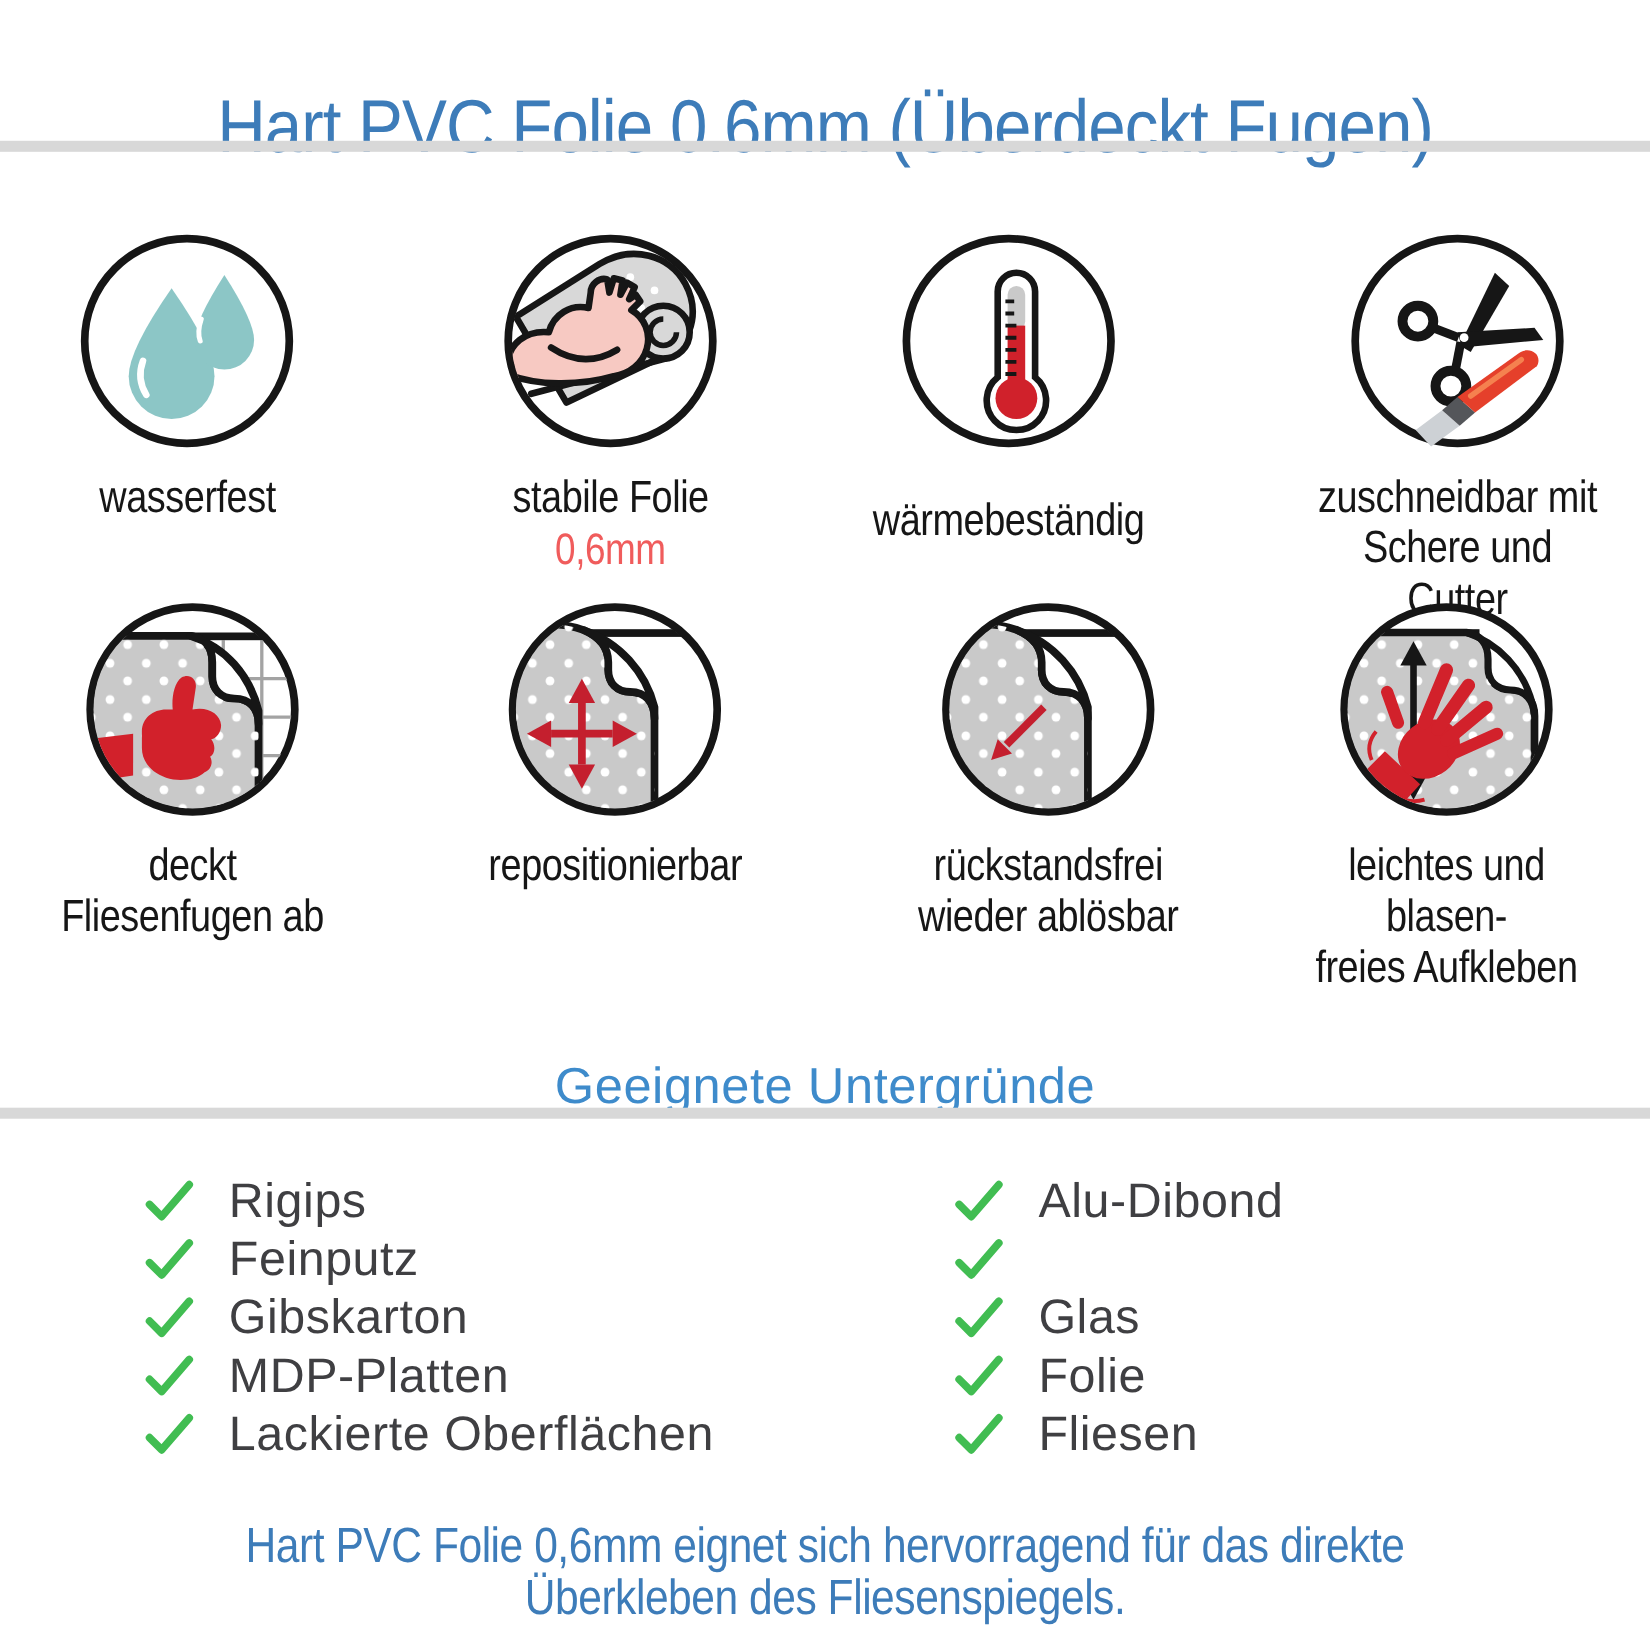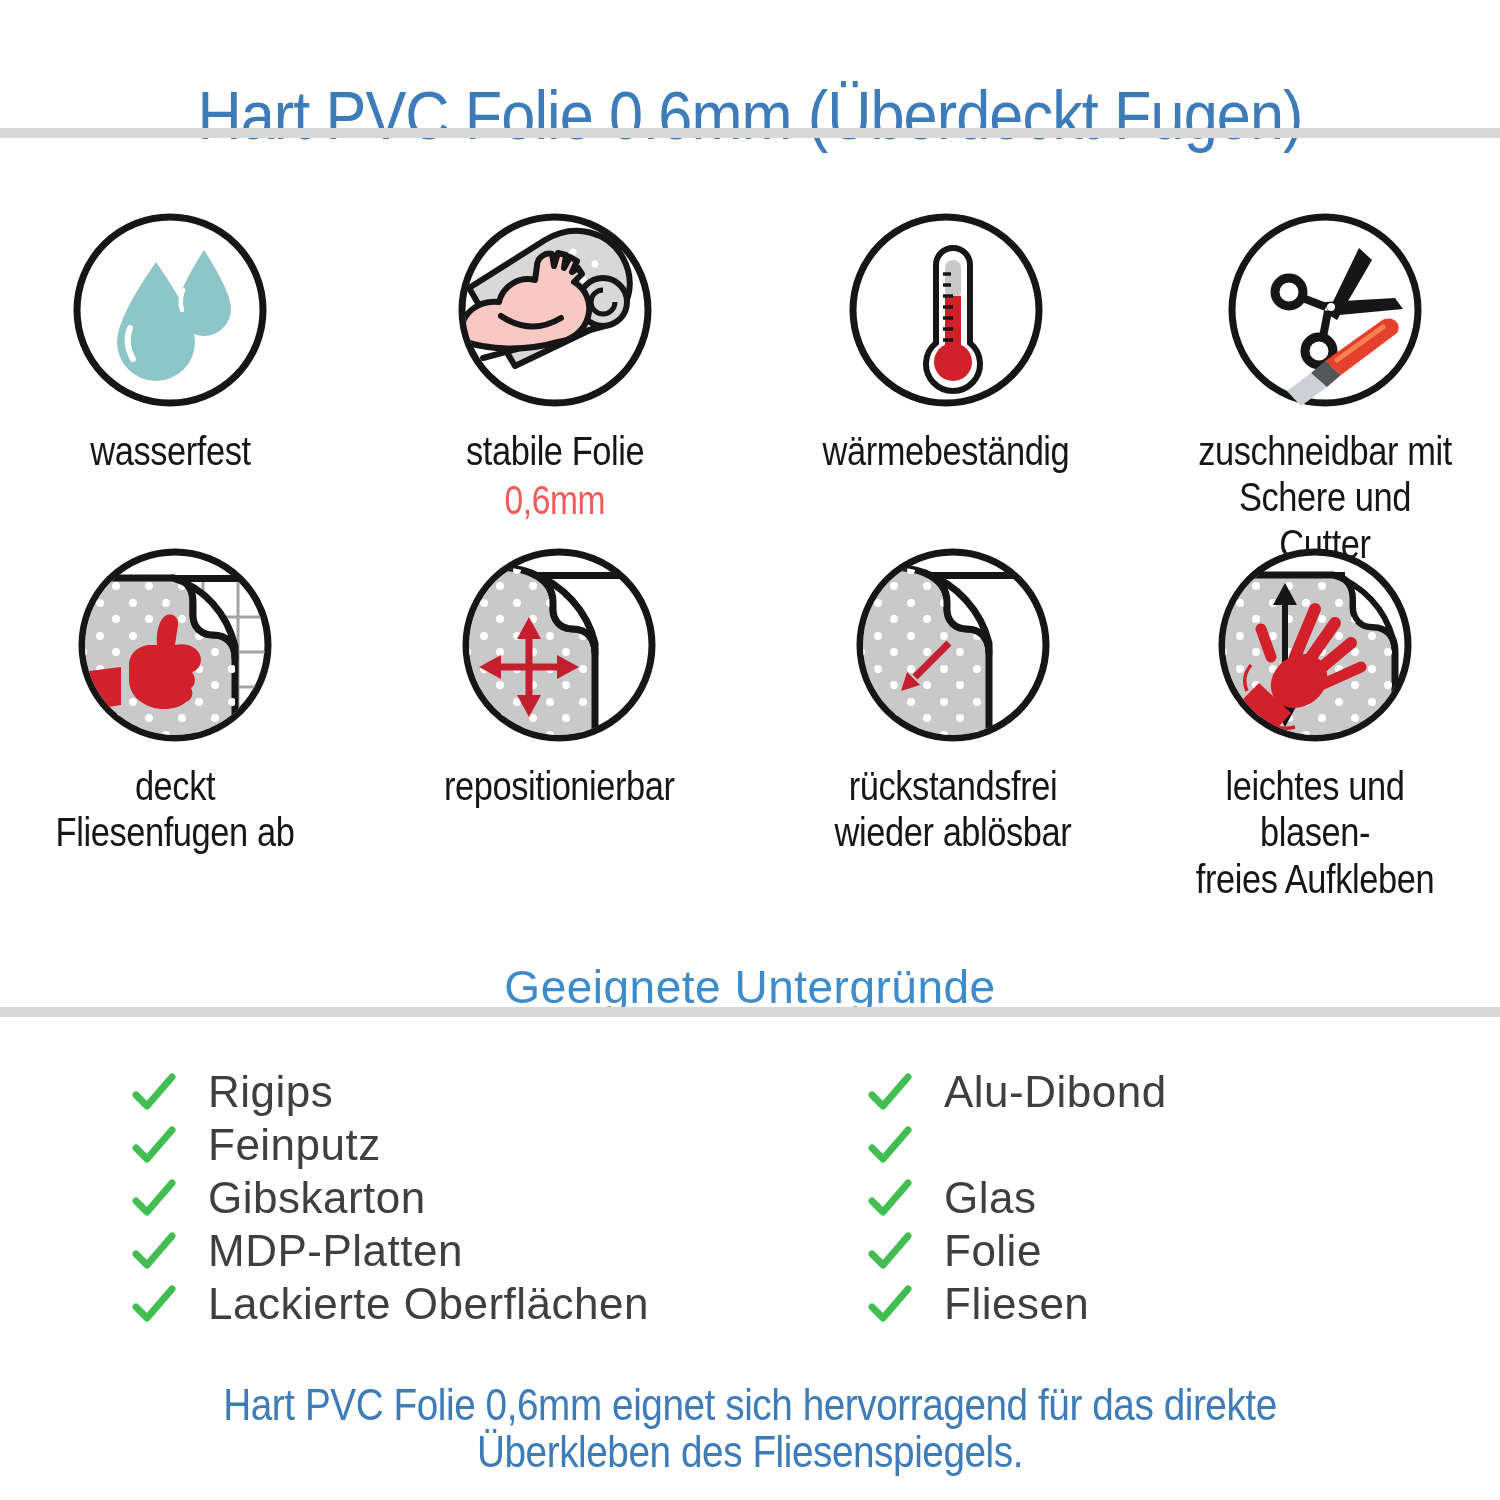--- a/index.html
+++ b/index.html
@@ -12,21 +12,21 @@
   .divider-1{top:128px;}
   .divider-2{top:1007px;}
   .feature{position:absolute;width:310px;display:flex;flex-direction:column;align-items:center;}
   .feature svg.badge{width:200px;height:200px;display:block;}
   .feature-label{margin-top:18px;font-size:41px;line-height:1.13;color:#161616;
         text-align:center;white-space:pre-line;transform:scaleX(0.84);
         transform-origin:50% 0;letter-spacing:-0.5px;}
   .feature-sublabel{margin-top:4px;font-size:40px;color:#f05c5c;text-align:center;
         transform:scaleX(0.84);transform-origin:50% 0;letter-spacing:-0.5px;}
   .r1{top:210px;align-items:center;} .r2{top:545px;}
-  .c1r1{left:15px;} .c2r1{left:400px;} .c3r1{left:791px;} .c4r1{left:1170px;}
+  .c1r1{left:15px;} .c2r1{left:400px;} .c3r1{left:762px;gap:21px;} .c4r1{left:1170px;}
   .c1r2{left:20px;} .c2r2{left:404px;} .c3r2{left:798px;} .c4r2{left:1160px;}
   .section-title{position:absolute;top:922px;left:0;width:1500px;text-align:center;
         font-size:46px;font-weight:400;color:#3e8bcb;letter-spacing:0.5px;}
   .checklist{position:absolute;top:1070px;left:0;width:1500px;display:flex;
         padding-left:130px;box-sizing:border-box;}
   .check-col{display:flex;flex-direction:column;}
   .col-left{width:600px;}
   .col-right{margin-left:136px;}
   .check-item{display:flex;align-items:center;gap:30px;height:44px;margin-bottom:9px;
         font-size:44px;color:#3f3f42;letter-spacing:0.5px;}

